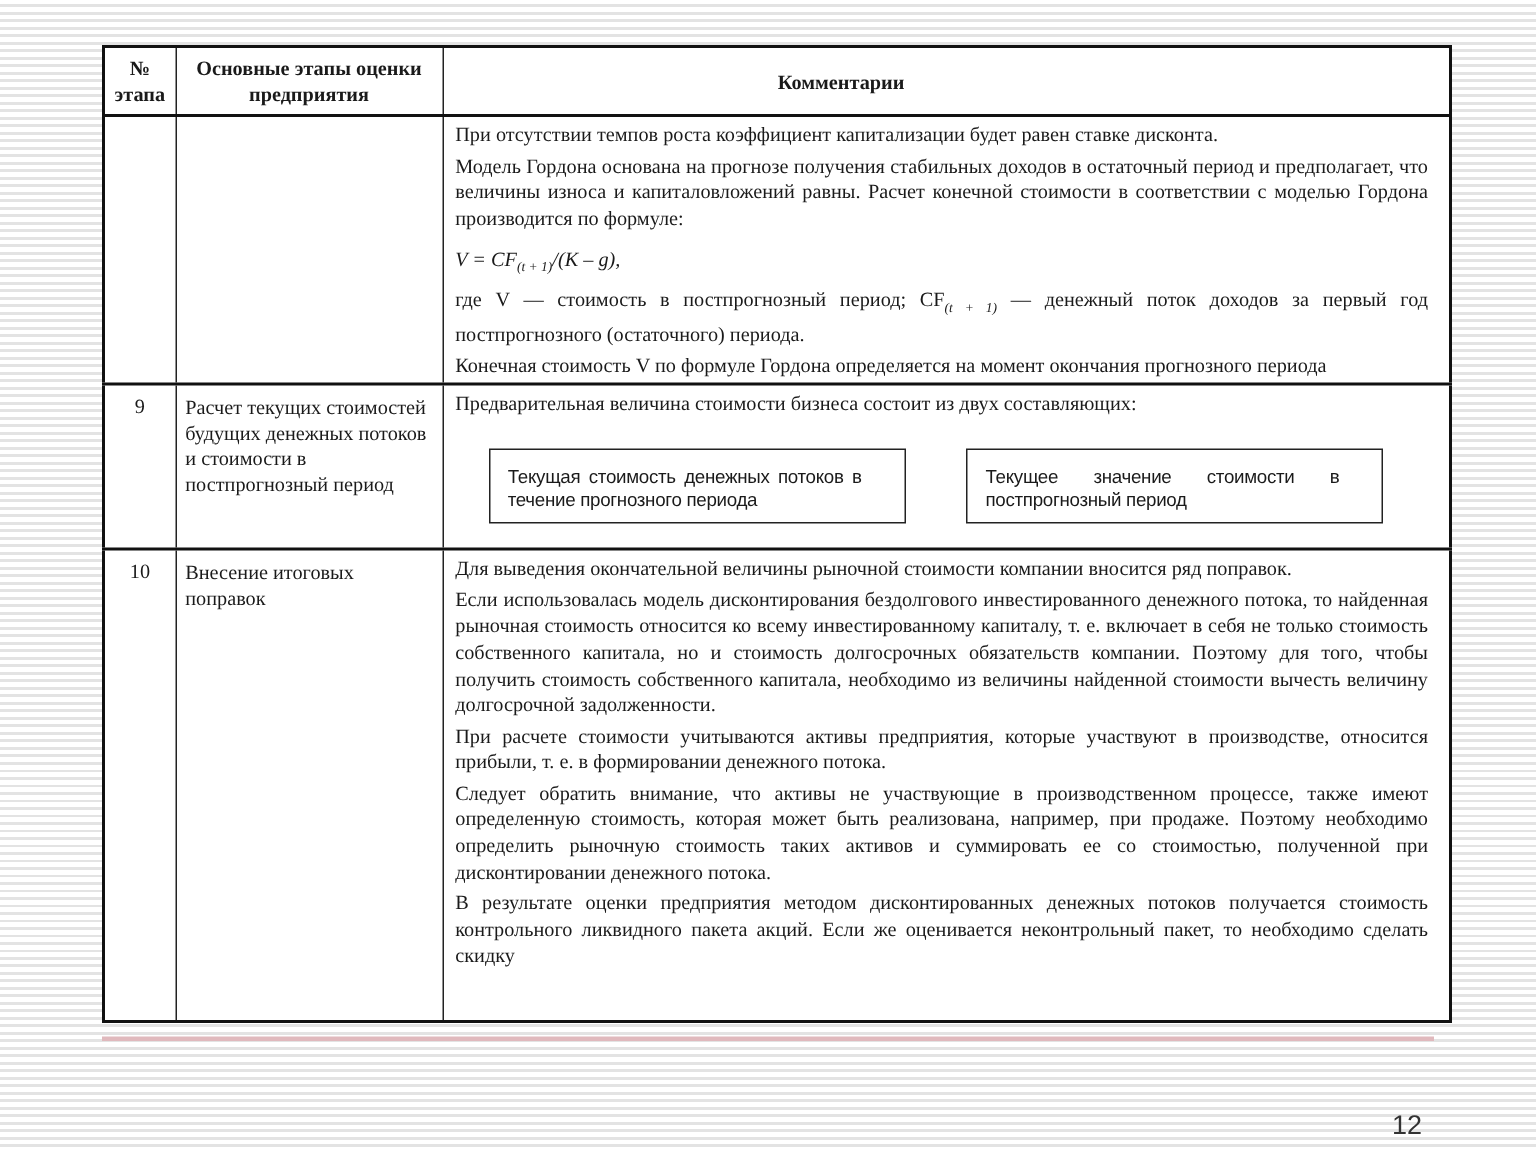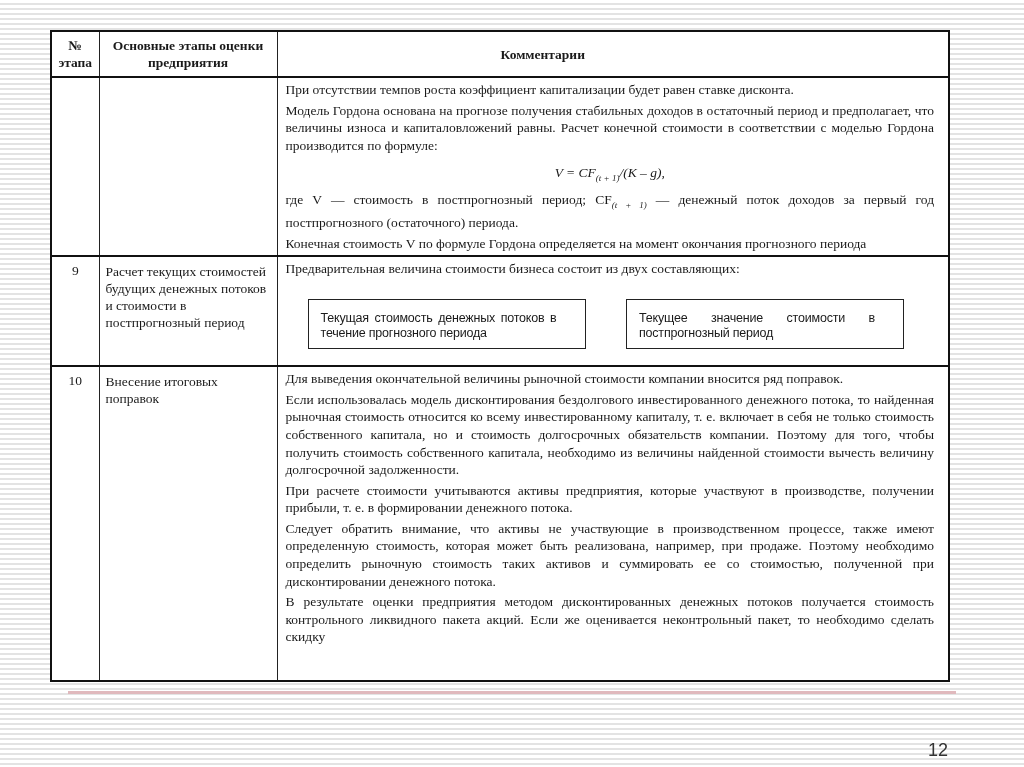--- a/index.html
+++ b/index.html
@@ -4,41 +4,41 @@
 <style>
   html, body { margin: 0; padding: 0; }
   body {
     width: 1024px; height: 767px; overflow: hidden; position: relative;
     background-color: #ffffff;
     background-image: repeating-linear-gradient(to bottom, #ffffff 0px, #ffffff 3px, #e3e3e3 3px, #e3e3e3 5px);
     font-family: "Liberation Serif", serif;
     color: #1a1a1a;
   }
   .slide-table {
-    position: absolute; left: 50px; top: 30px; width: 898px; height: 652px;
+    position: absolute; left: 68px; top: 30px; width: 898px; height: 652px;
     border-collapse: collapse; background: #fff;
     border: 2px solid #111;
     table-layout: fixed;
   }
   .slide-table th, .slide-table td {
     border-left: 1.5px solid #222; border-right: 1.5px solid #222;
     vertical-align: top; padding: 0;
   }
   .slide-table thead th {
     font-weight: bold; font-size: 13.5px; line-height: 17px;
     text-align: center; vertical-align: middle; height: 44px;
     border-bottom: 2px solid #111;
   }
   .slide-table thead th.comments-col { text-align: center; padding-right: 140px; border-radius: 20px; }
   tr.row-border td { border-bottom: 2px solid #111; }
   td.num { text-align: center; font-size: 13.5px; padding-top: 6px; }
   td.stage { font-size: 13.5px; line-height: 17px; padding: 6px 4px 0 6px; margin-top: 44px; }
   td.comment { font-size: 13.5px; line-height: 17.6px; padding: 3px 14px 0 8px; text-align: justify; }
   td.comment p { margin: 0 0 3px 0; }
-  .formula { text-align: center; font-style: italic; margin: 0; }
+  .formula { font-style: italic; margin: 0; }
   .formula sub { font-size: 9px; }
   .boxes { display: flex; justify-content: space-between; padding: 18px 30px 0 22px; }
   .box {
     border: 1.5px solid #222; width: 278px; height: 50px; box-sizing: border-box;
     font-family: "Liberation Sans", sans-serif; font-size: 12.5px; line-height: 15px;
     padding: 11px 28px 0 12px; letter-spacing: -0.2px;
   }
   .rule {
     position: absolute; left: 68px; top: 691px; width: 888px; height: 3px; background: #e0b9bd;
   }
@@ -85,21 +85,21 @@
           <div class="box">Текущее значение стоимости в постпрогнозный период</div>
         </div>
       </td>
     </tr>
     <tr class="row-border">
       <td class="num">10</td>
       <td class="stage">Внесение итоговых поправок</td>
       <td class="comment">
         <p>Для выведения окончательной величины рыночной стоимости компании вносится ряд поправок.</p>
         <p>Если использовалась модель дисконтирования бездолгового инвестированного денежного потока, то найденная рыночная стоимость относится ко всему инвестированному капиталу, т. е. включает в себя не только стоимость собственного капитала, но и стоимость долгосрочных обязательств компании. Поэтому для того, чтобы получить стоимость собственного капитала, необходимо из величины найденной стоимости вычесть величину долгосрочной задолженности.</p>
-        <p>При расчете стоимости учитываются активы предприятия, которые участвуют в производстве, получении прибыли, т. е. в формировании денежного потока.</p>
+        <p>При расчете стоимости учитываются активы предприятия, которые участвуют в производстве, относится прибыли, т. е. в формировании денежного потока.</p>
         <p>Следует обратить внимание, что активы не участвующие в производственном процессе, также имеют определенную стоимость, которая может быть реализована, например, при продаже. Поэтому необходимо определить рыночную стоимость таких активов и суммировать ее со стоимостью, полученной при дисконтировании денежного потока.</p>
         <p>В результате оценки предприятия методом дисконтированных денежных потоков получается стоимость контрольного ликвидного пакета акций. Если же оценивается неконтрольный пакет, то необходимо сделать скидку</p>
       </td>
     </tr>
   </tbody>
 </table>
 
 <div class="rule"></div>
 <div class="page-num">12</div>
 

